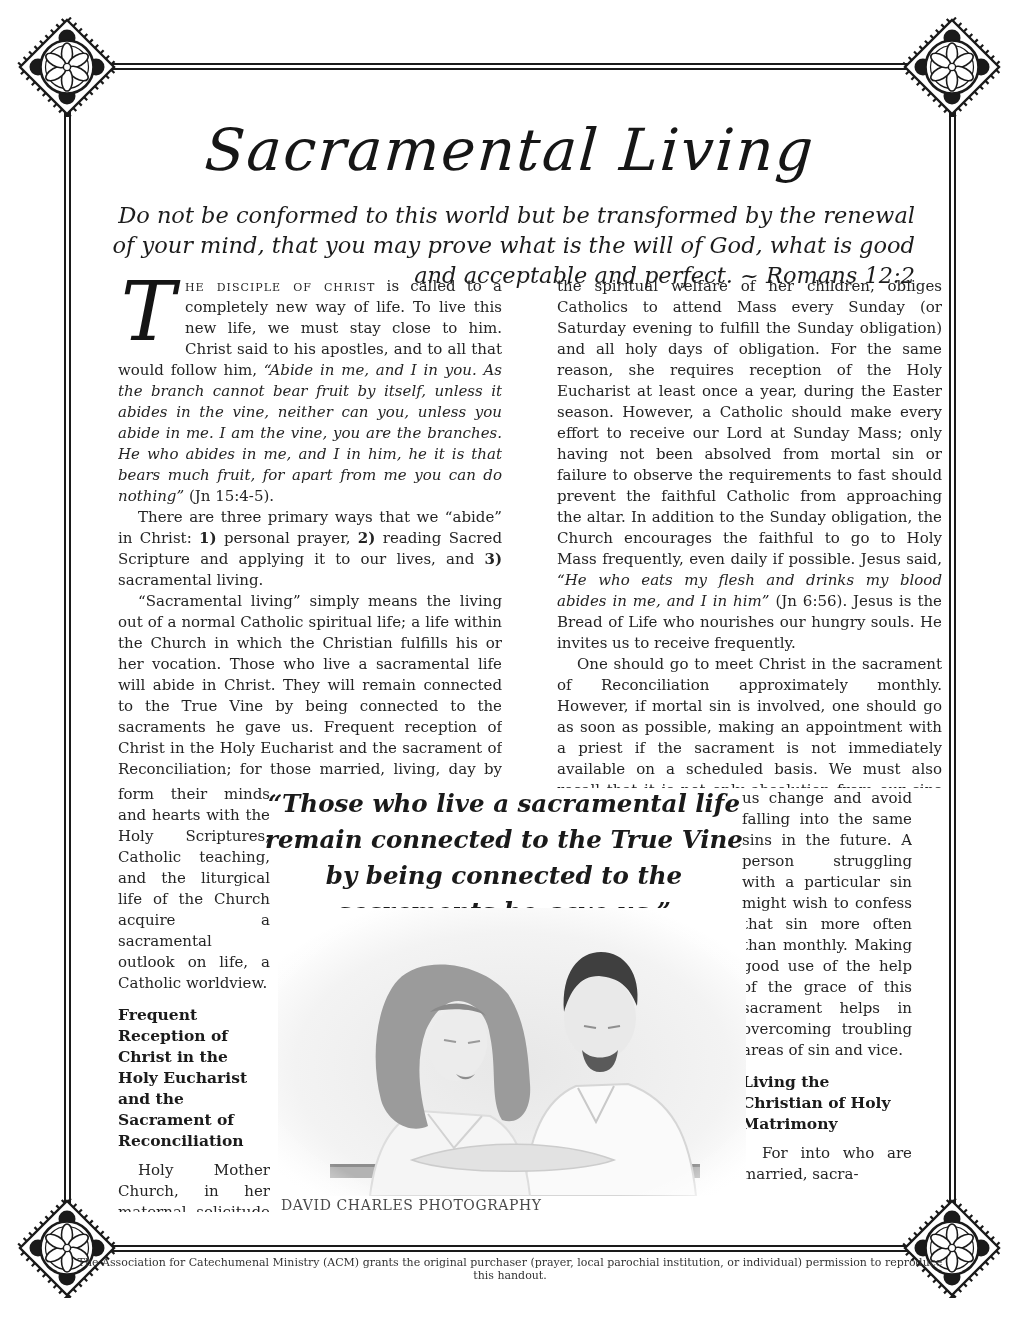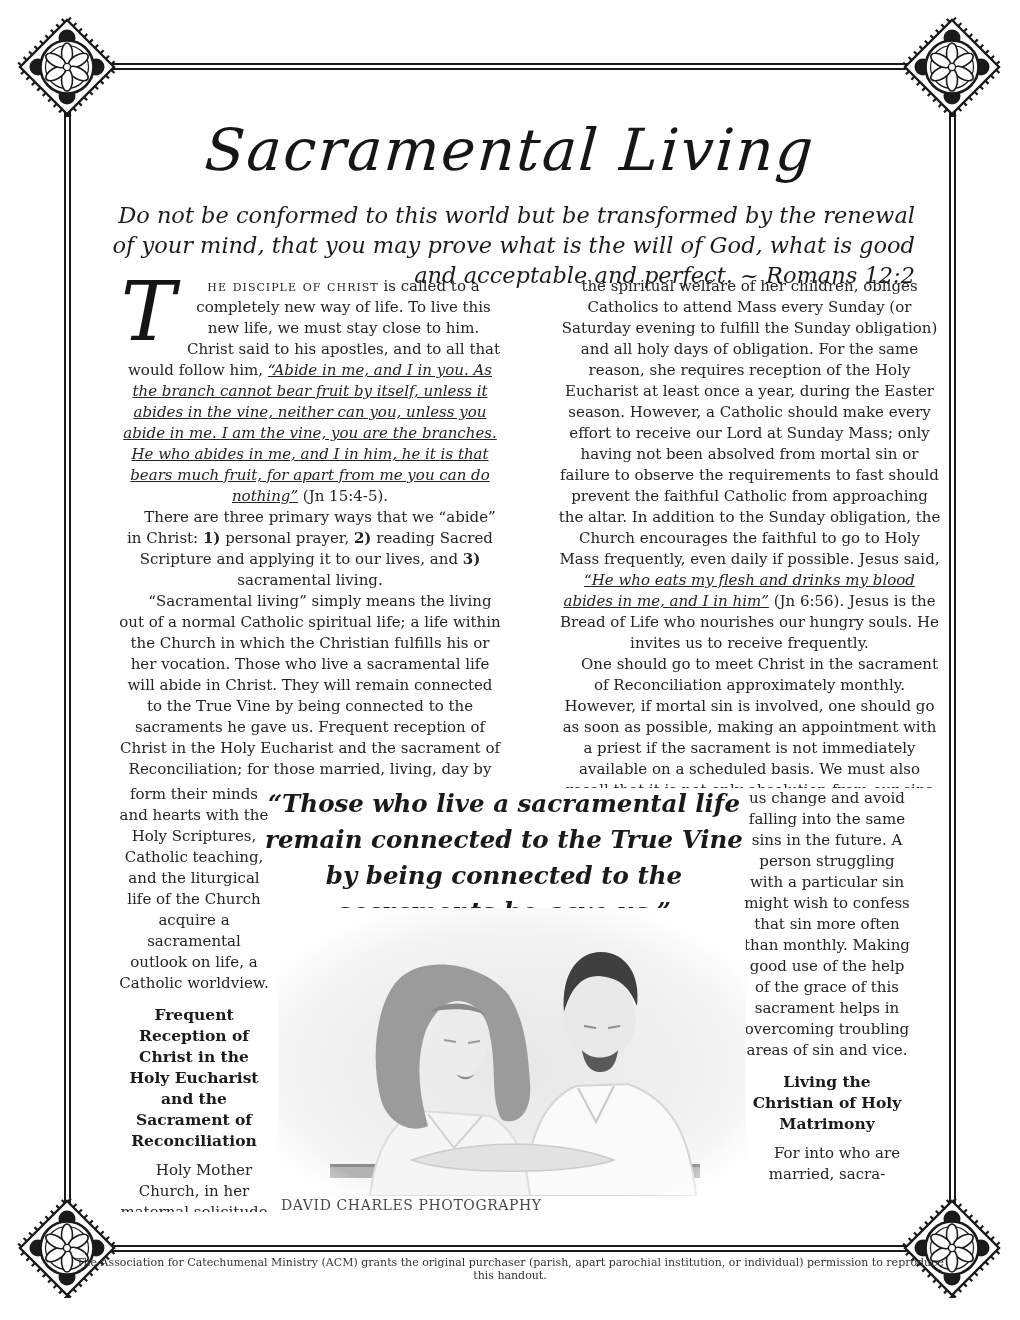--- a/index.html
+++ b/index.html
@@ -26,24 +26,24 @@
   .subtitle{
     position:absolute;left:105px;top:200px;width:810px;text-align:right;
     font-style:italic;font-size:22.5px;line-height:30px;color:#1c1c1c;
   }
   
   .colblock{position:absolute;font-size:15px;line-height:21px;text-align:justify;overflow:hidden;}
   .col-left-top{left:118px;top:276px;width:384px;height:508px;}
   .col-right-top{left:557px;top:276px;width:385px;height:512px;}
   .col-left-narrow{left:118px;top:784px;width:152px;height:428px;}
   .col-right-narrow{left:742px;top:788px;width:170px;height:422px;}
-  .colblock p{margin:0;text-align:center;}
+  .colblock p{margin:0;}
   .colblock p.indent{text-indent:20px;}
   .colblock p + p{margin-top:0px;}
-  .scripture{font-style:italic;text-decoration:underline;}
+  .scripture{font-style:italic;}
   .smallcaps{font-variant:small-caps;letter-spacing:1px;}
   .dropcap{
     float:left;font-size:82px;line-height:66px;width:60px;height:66px;
     margin:3px 7px 0 0;text-align:center;font-style:italic;color:#141414;
   }
   .subhead{
     font-weight:bold;font-size:15.5px;line-height:21px;text-align:left;
     margin:10px 0 9px 0 !important;color:#1b1b1b;
   }
   
@@ -167,15 +167,15 @@
     <path d="M152 104 C166 92 196 92 208 108 C196 100 170 100 152 104 Z" fill="#8a8a8a"></path>
     <line x1="166" y1="132" x2="178" y2="134" stroke="#9a9a9a" stroke-width="2"></line>
     <line x1="190" y1="135" x2="202" y2="133" stroke="#9a9a9a" stroke-width="2"></line>
     <path d="M178 166 C184 170 192 170 197 166 C192 173 183 173 178 166 Z" fill="#8d8d8d"></path>
 
     <path d="M134 252 C196 230 282 232 336 252 C300 266 176 268 134 252 Z" fill="#e2e2e2" stroke="#cccccc" stroke-width="1.5"></path>
     <rect x="0" y="0" width="468" height="288" fill="url(#vig)"></rect>
   </svg>
   <div class="photo-credit">DAVID CHARLES PHOTOGRAPHY</div>
 
-  <div class="footer">The Association for Catechumenal Ministry (ACM) grants the original purchaser (parish, apart parochial institution, or individual) permission to reproduce this handout.</div>
+  <div class="footer">The Association for Catechumenal Ministry (ACM) grants the original purchaser (prayer, local parochial institution, or individual) permission to reproduce this handout.</div>
 
 </div>
 
 </body></html>

